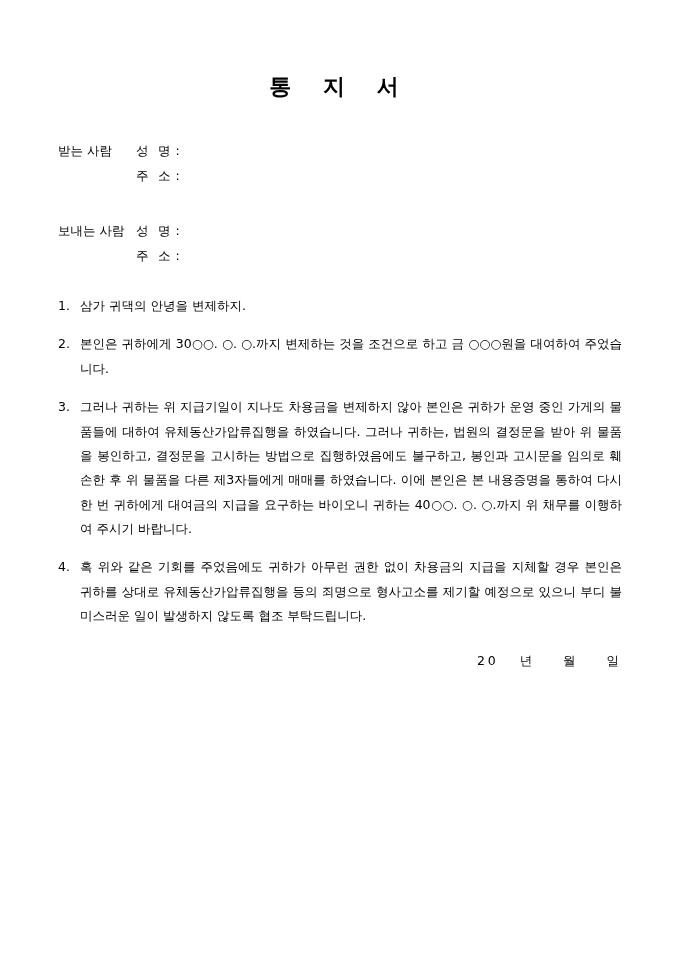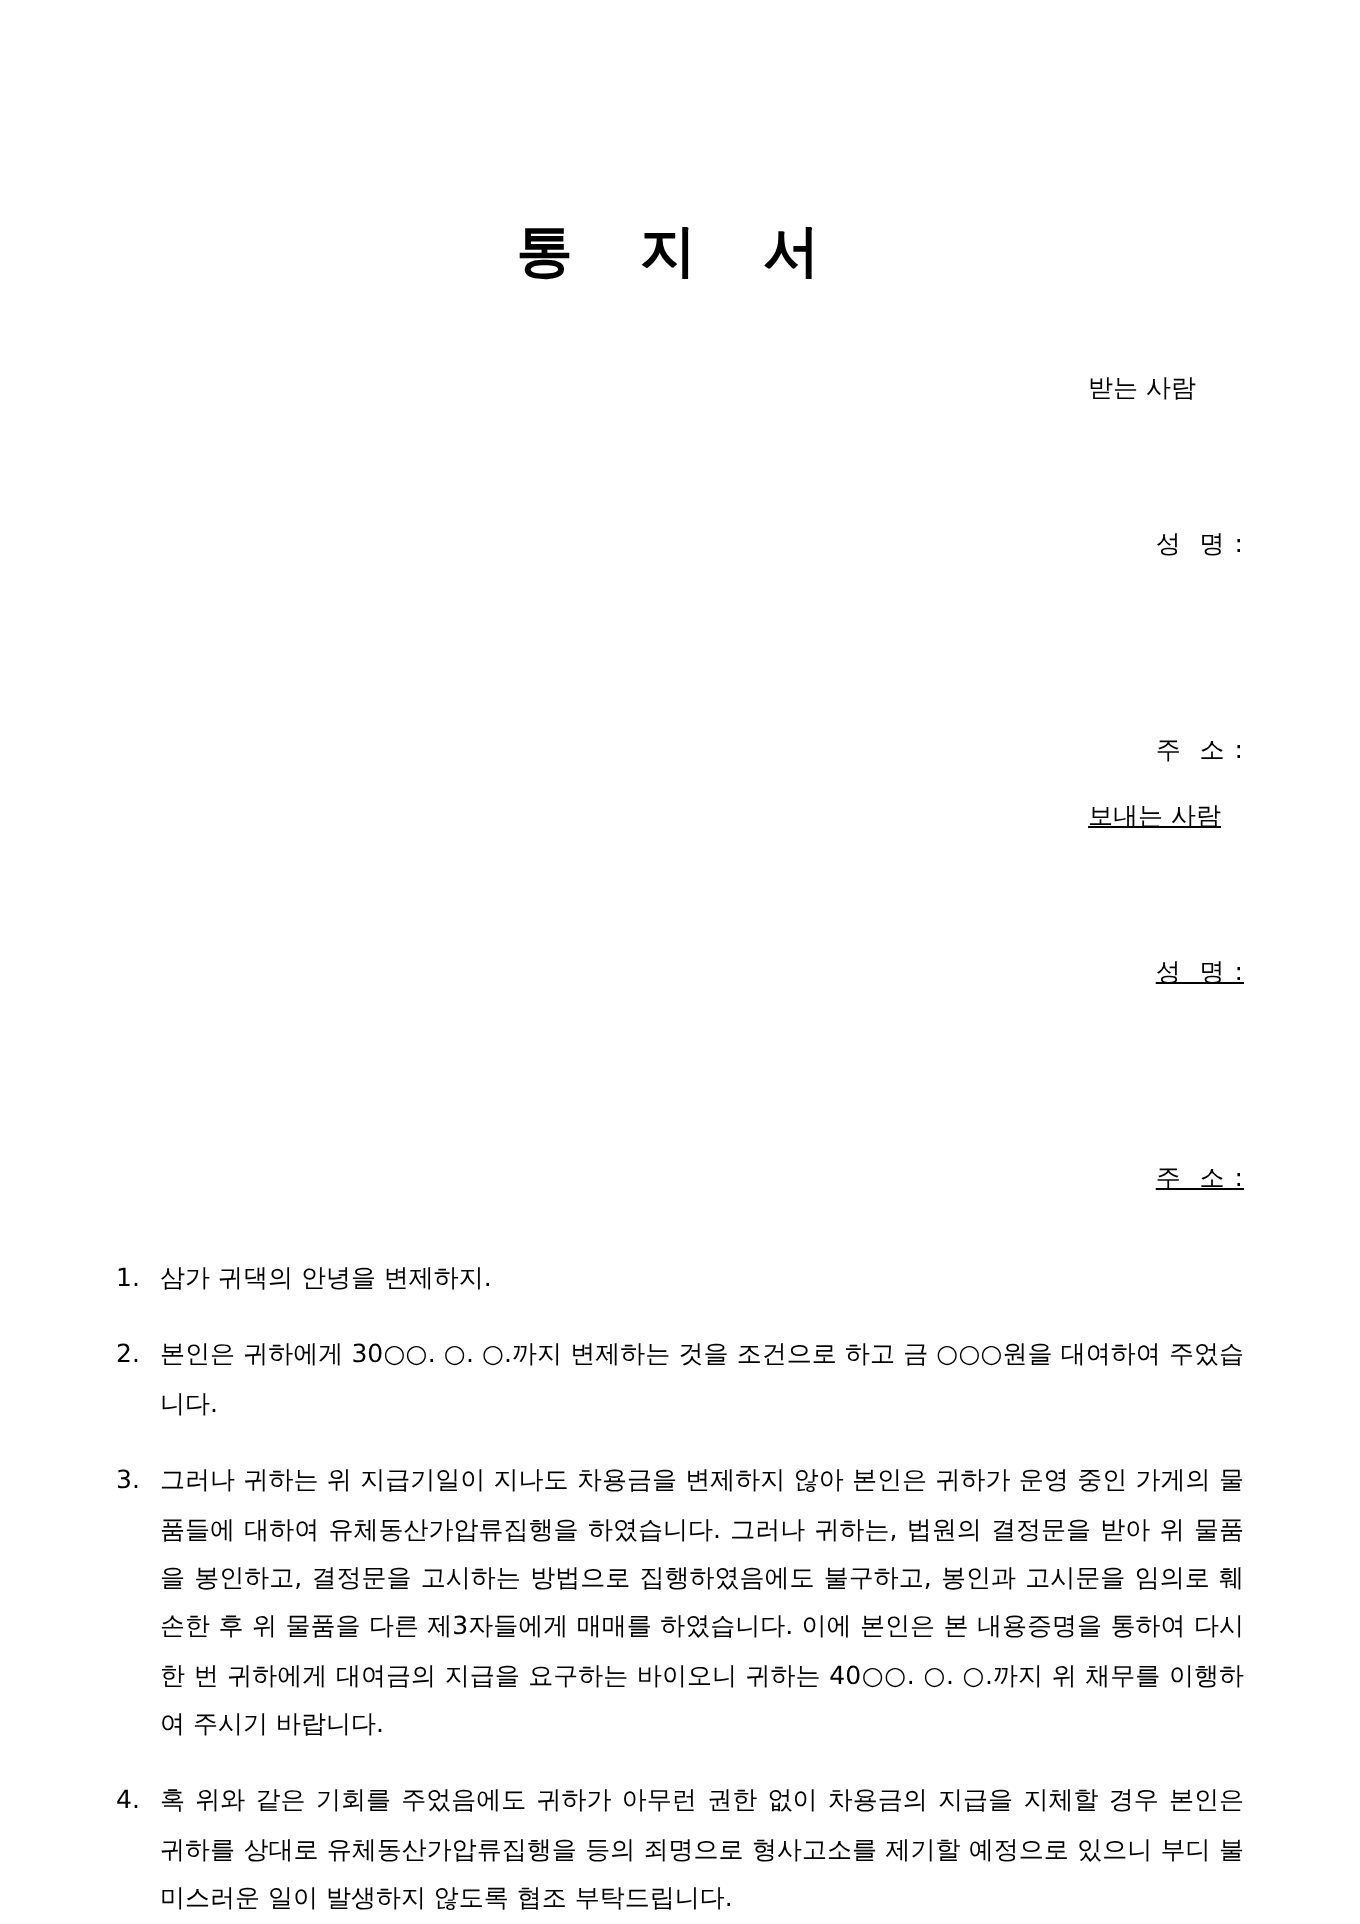--- a/index.html
+++ b/index.html
@@ -16,40 +16,38 @@
   }
   .page {
     position: relative;
     width: 680px;
     height: 962px;
     box-sizing: border-box;
     padding: 0 58px;
   }
   .doc-title {
     text-align: center;
-    font-size: 28px;
+    font-size: 22px;
     font-weight: bold;
     letter-spacing: 12px;
-    margin-top: 107px;
+    margin-top: 72px;
     margin-bottom: 0;
   }
   .recipient-block {
     margin-top: 36px;
   }
   .sender-block {
-    margin-top: 8px;
-    text-decoration: underline;
+    margin-top: 30px;
   }
   .party-row {
     display: flex;
-    align-items: flex-end;
+    align-items: flex-start;
     font-size: 12.5px;
     line-height: 2.0;
     white-space: pre;
-    flex-direction: column;
   }
   .party-label {
     width: 78px;
     flex: 0 0 78px;
   }
   .party-field {
     letter-spacing: 0.5px;
   }
   .clauses {
     margin-top: 26px;

